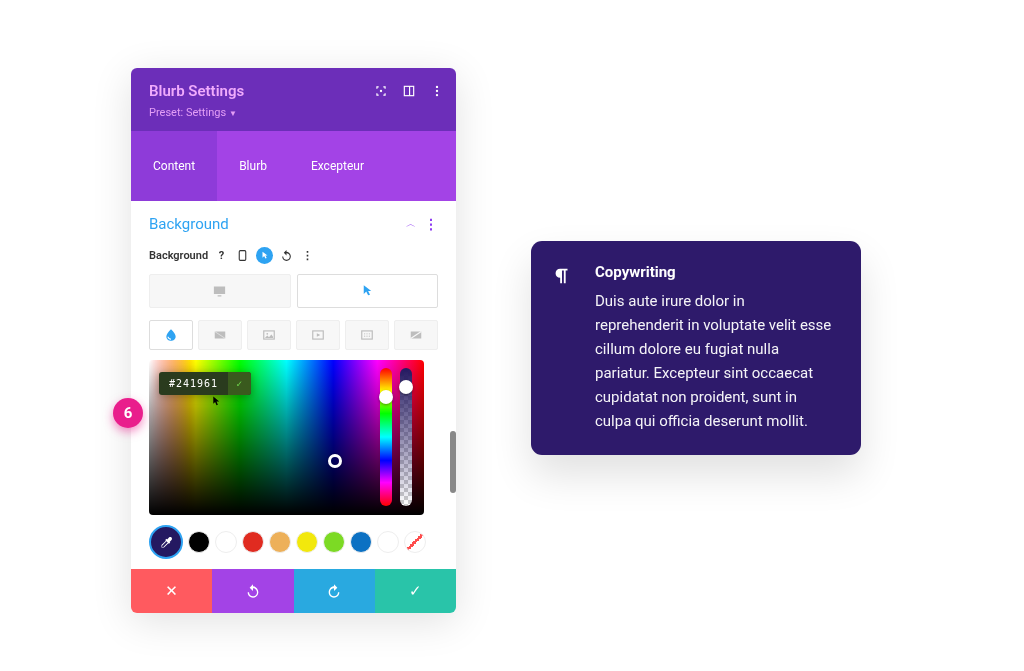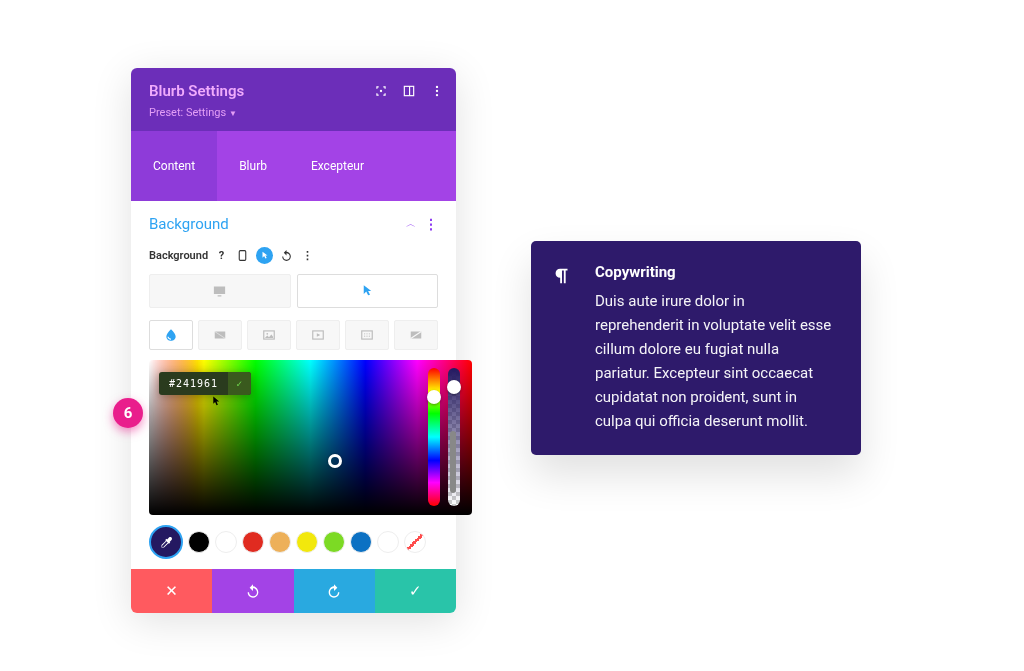--- a/index.html
+++ b/index.html
@@ -36,21 +36,21 @@
   .display-tab svg { fill:#bdbdbd; width:15px; height:15px; }
   .display-tab.hover svg { fill:#2ea3f2; }
   
   .bg-type-row { display: flex; gap: 5px; margin-bottom: 10px; }
   .bg-type { flex: 1; height: 30px; background: #f7f7f7; border: 1px solid #eee; display:flex; align-items:center; justify-content:center; cursor:pointer; border-radius:2px; }
   .bg-type.active { background: #fff; border-color:#ddd; }
   .bg-type svg { fill:#bdbdbd; width:14px; height:14px; }
   .bg-type.active svg { fill:#2ea3f2; }
   
   .picker-wrap { position: relative; margin-top: 6px; }
-  .color-field { width: 323px; height: 155px; border-radius: 4px; position: relative; overflow: hidden;
+  .color-field { width: 275px; height: 155px; border-radius: 4px; position: relative; overflow: hidden;
     background:
       linear-gradient(to bottom, rgba(0,0,0,0) 0%, #000 100%),
       linear-gradient(to right, #fff 0%, rgba(255,255,255,0) 15%),
       linear-gradient(to right, #ff0000 0%, #ffff00 17%, #00ff00 33%, #00ffff 50%, #0000ff 67%, #ff00ff 83%, #ff0000 100%);
   }
   .field-cursor { position:absolute; width:14px; height:14px; border:3px solid #fff; border-radius:50%; box-shadow:0 0 2px rgba(0,0,0,0.5); background:transparent; }
   
   .hue-slider, .alpha-slider { position:absolute; top:8px; width:12px; height:138px; border-radius:6px; }
   .hue-slider { right: 32px; background: linear-gradient(to bottom, #ff0000 0%, #ffff00 17%, #00ff00 33%, #00ffff 50%, #0000ff 67%, #ff00ff 83%, #ff0000 100%); }
   .alpha-slider { right: 12px;
@@ -77,21 +77,21 @@
   .fbtn { flex:1; display:flex; align-items:center; justify-content:center; cursor:pointer; color:#fff; font-size:15px; }
   .fbtn.cancel { background:#ff5a5f; }
   .fbtn.undo { background:#a343e6; }
   .fbtn.redo { background:#29a9e0; }
   .fbtn.save { background:#29c4a9; }
   
   
   .step-badge { position:absolute; left: 113px; top: 398px; width:30px; height:30px; border-radius:50%; background:#e91e8c; color:#fff; font-weight:bold; display:flex; align-items:center; justify-content:center; font-size:15px; box-shadow:0 4px 10px rgba(233,30,140,0.5); z-index:5; }
   
   
-  .preview { position:absolute; left: 531px; top: 241px; width: 330px; background:#2e1a6b; color:#fff; padding: 22px 24px 22px 20px; border-radius:5px; box-shadow:0 20px 40px rgba(0,0,0,0.12); display:flex; gap:16px; }
+  .preview { position:absolute; left: 531px; top: 241px; width: 330px; background:#2e1a6b; color:#fff; padding: 22px 24px 22px 20px; border-radius:11px; box-shadow:0 20px 40px rgba(0,0,0,0.12); display:flex; gap:16px; }
   .preview .picon { flex:0 0 28px; padding-top:2px; }
   .preview .picon svg { fill:#fff; width:22px; height:22px; }
   .preview h3 { font-size:15px; font-weight:700; margin-bottom:8px; }
   .preview p { font-size:15px; line-height:1.6; opacity:0.95; }
 </style>
 </head>
 <body>
 
 <div class="step-badge">6</div>
 

